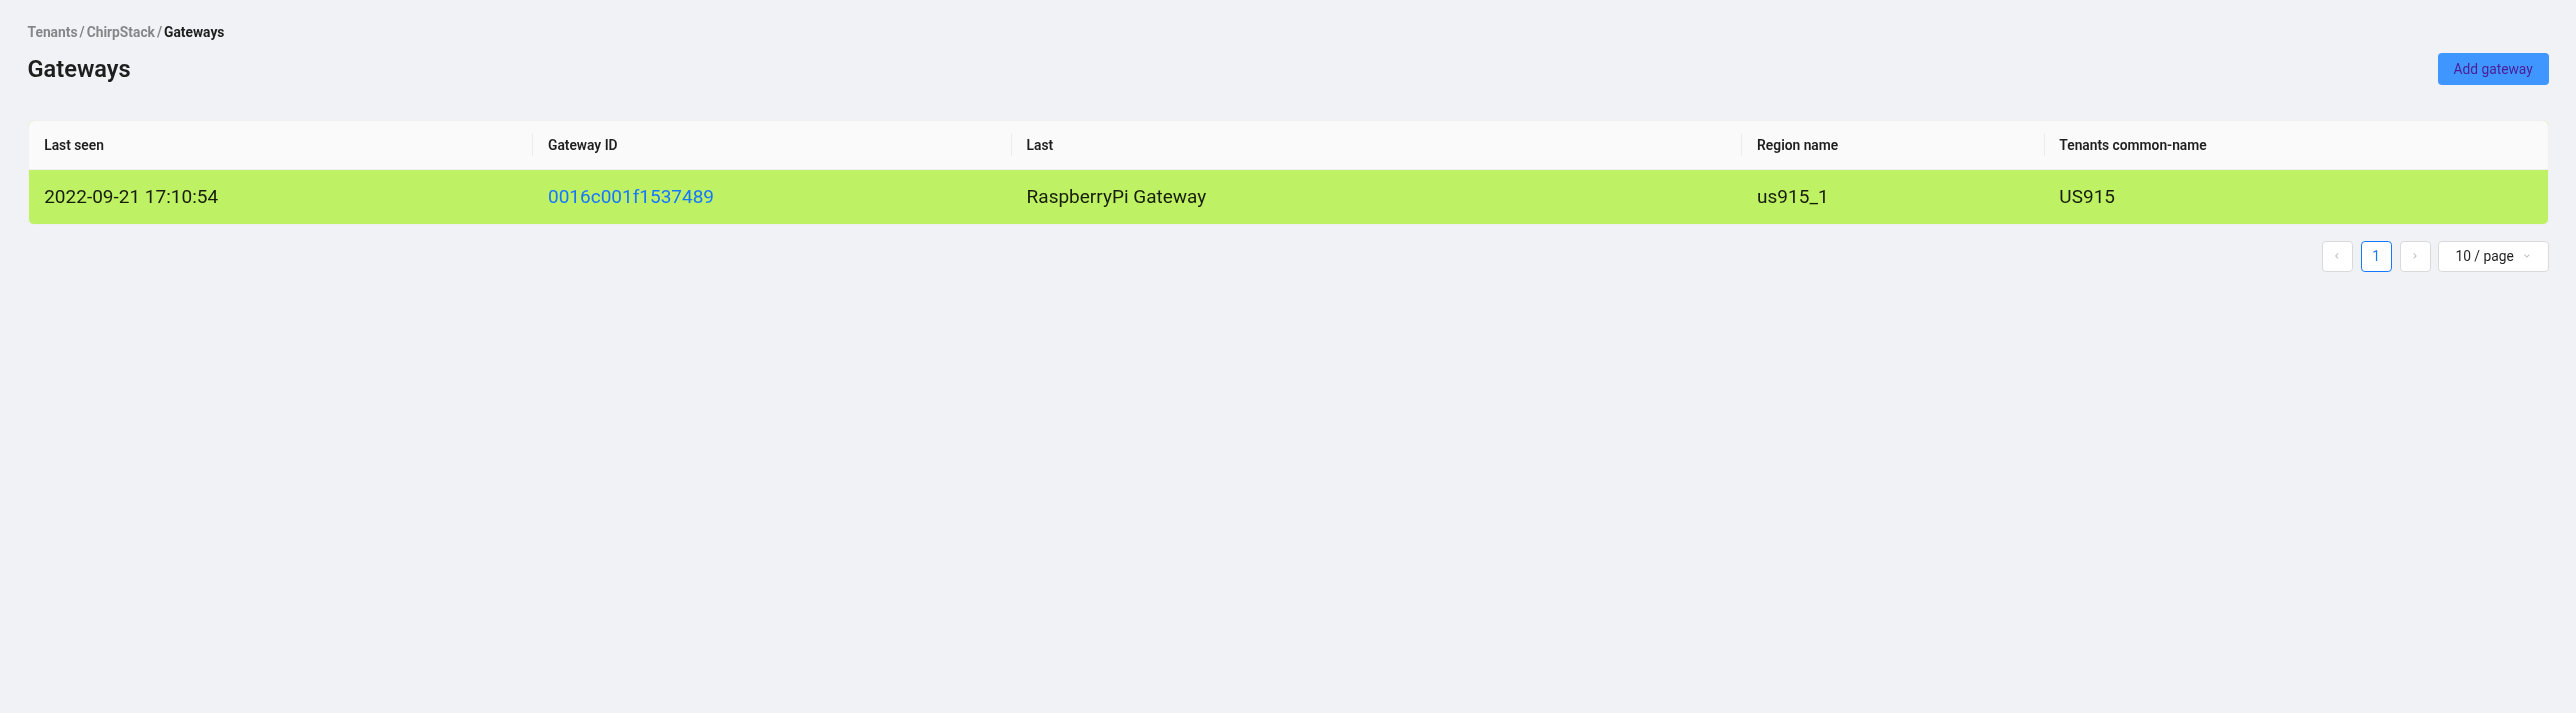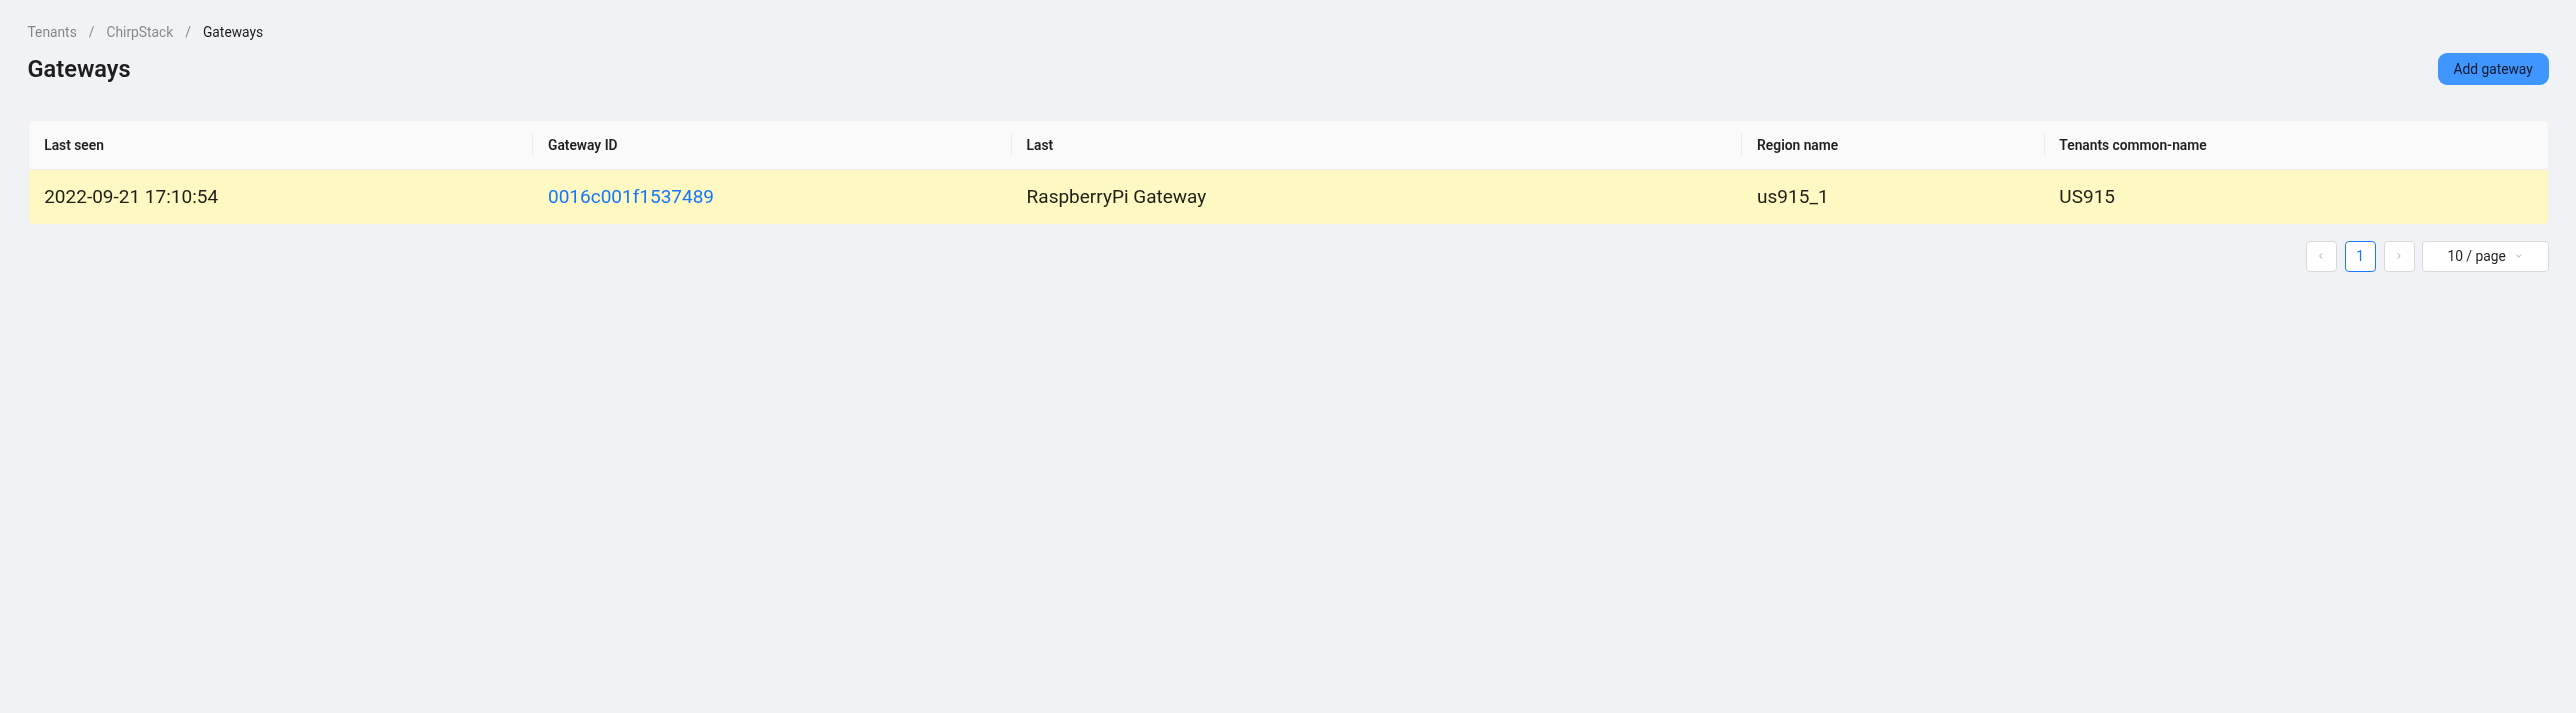--- a/index.html
+++ b/index.html
@@ -12,21 +12,22 @@
       background: #f0f2f5;
       color: rgba(0, 0, 0, 0.88);
       padding: 23.6px 27.5px;
       font-size: 13.8px;
     }
     .breadcrumb {
       display: flex;
       align-items: center;
       font-size: 13.8px;
       margin-bottom: 13.8px;
-      gap: 12px;
+      gap: 2px;
+      font-weight: bold;
     }
     .breadcrumb-item {
       color: rgba(0, 0, 0, 0.45);
     }
     .breadcrumb-item.current {
       color: rgba(0, 0, 0, 0.88);
     }
     .breadcrumb-sep {
       color: rgba(0, 0, 0, 0.45);
     }
@@ -36,30 +37,30 @@
       align-items: center;
       margin-bottom: 35px;
     }
     .page-title {
       font-size: 23.6px;
       font-weight: 600;
       color: rgba(0, 0, 0, 0.88);
     }
     .btn-primary {
       background: #4096ff;
-      color: #0f172a;
+      color: #4c1d95;
       border: none;
-      border-radius: 9px;
+      border-radius: 4px;
       padding: 7.9px 15.7px;
       font-size: 13.8px;
       cursor: pointer;
       font-family: inherit;
     }
     .table-container {
-      background: #fef9c3;
+      background: #bef264;
       border: 1px solid #f0f0f0;
       border-radius: 5.9px;
       overflow: hidden;
     }
     table {
       width: 100%;
       border-collapse: collapse;
     }
     thead {
       background: #fafafa;
@@ -123,21 +124,21 @@
     }
     .pg-btn.active {
       border-color: #1677ff;
       color: #1677ff;
     }
     .pg-select {
       height: 31px;
       border: 1px solid #d9d9d9;
       background: #fff;
       border-radius: 3.9px;
-      padding: 0 24px;
+      padding: 0 16px;
       display: flex;
       align-items: center;
       gap: 7.9px;
       cursor: pointer;
       font-size: 13.8px;
     }
     .chevron-svg {
       width: 9.8px;
       height: 9.8px;
     }

